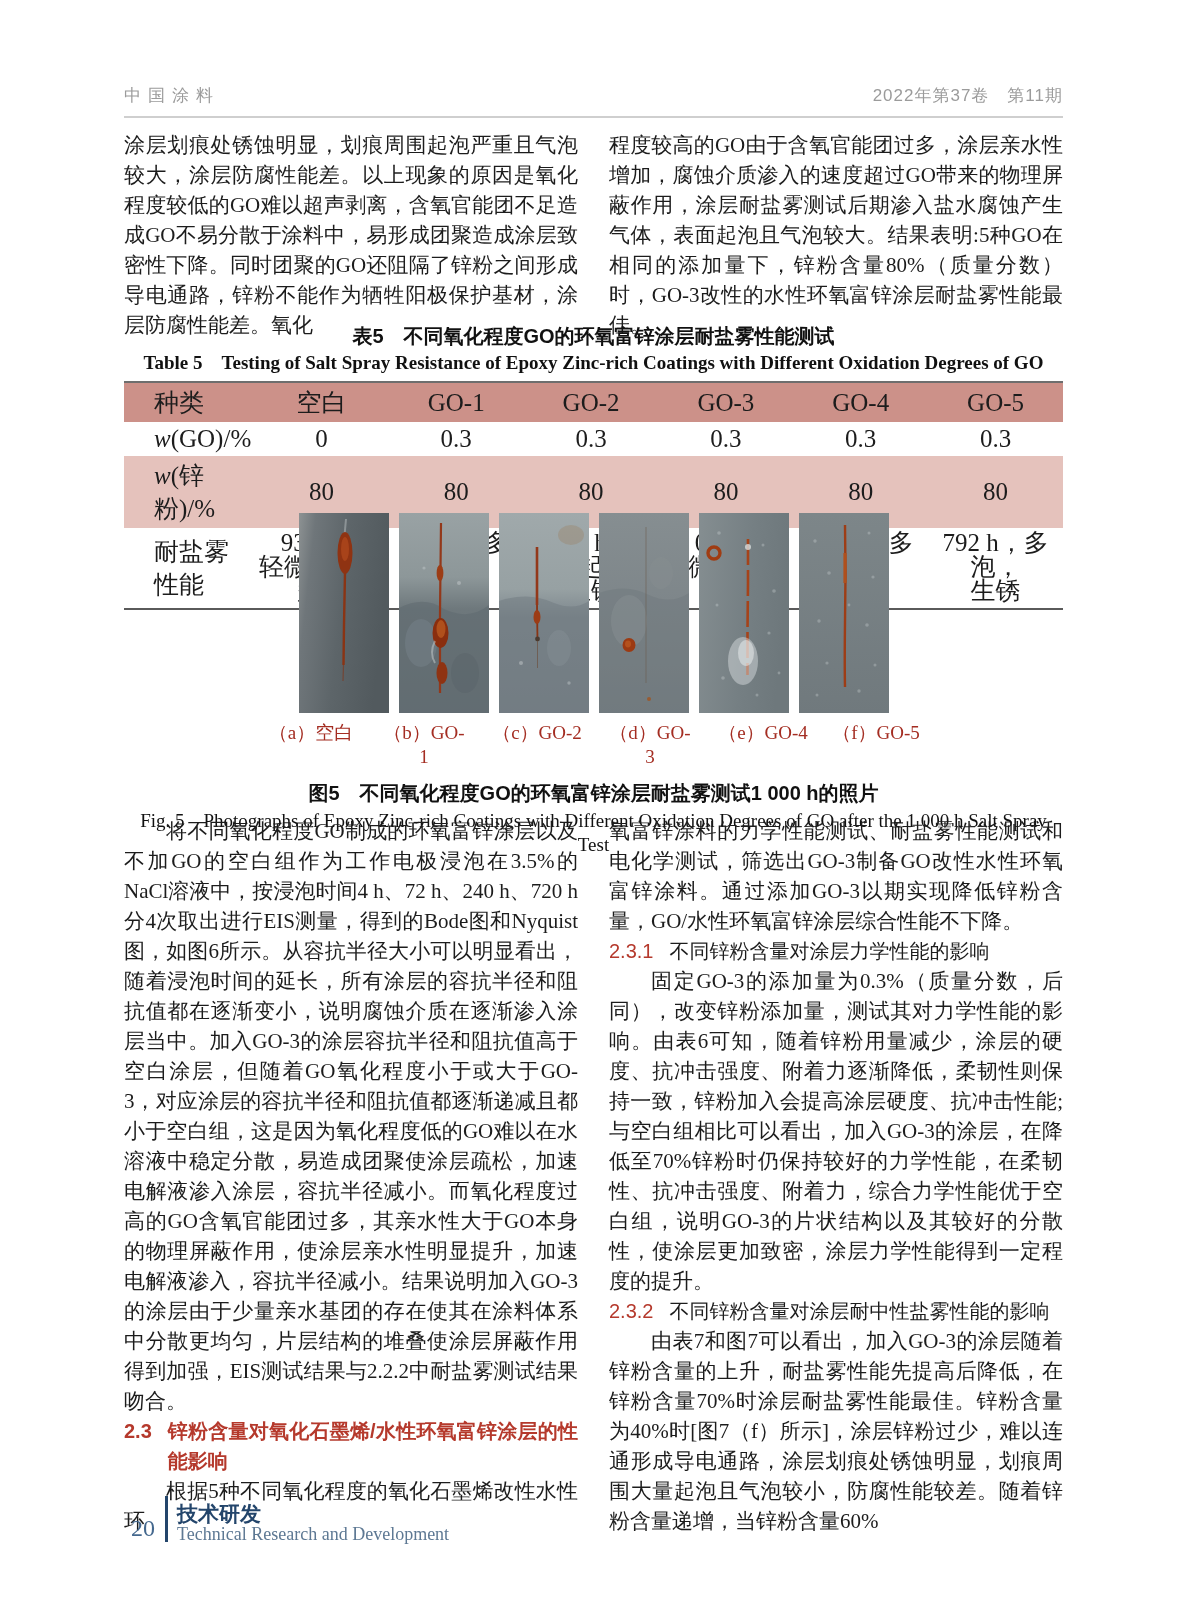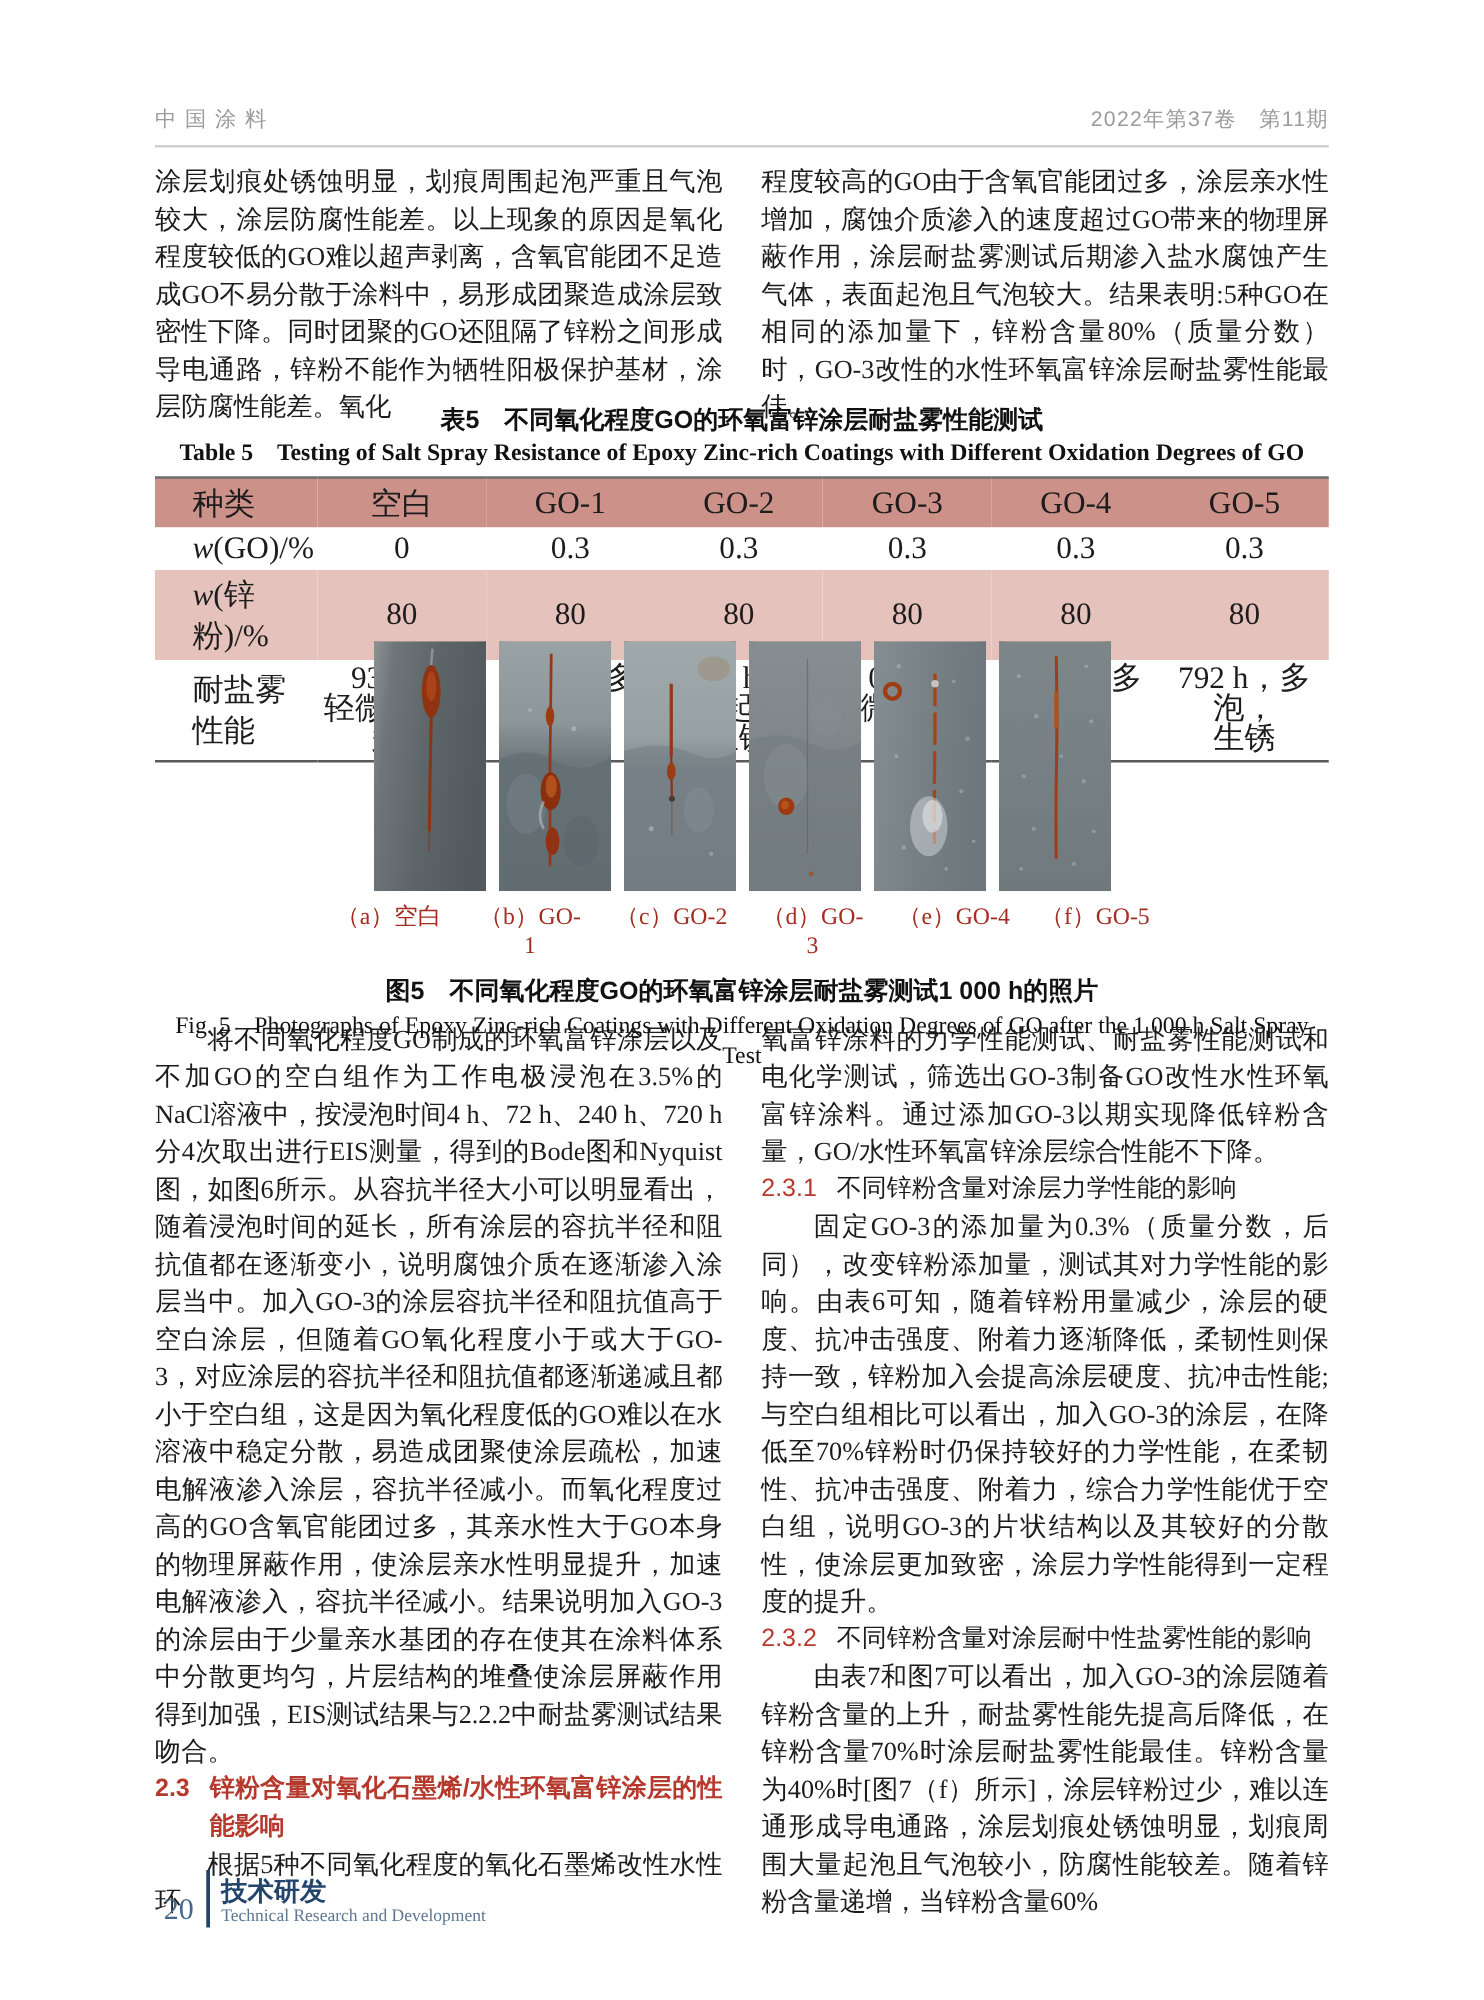--- a/index.html
+++ b/index.html
@@ -86,21 +86,21 @@
   }
 
   
   .page-footer { position:absolute; top:1496px; left:131px; display:flex; align-items:flex-end; }
   .page-num { font-size:24px; color:#44688e; margin-right:10px; padding-top:6px; }
   .footer-bar { width:3px; height:46px; background:#23456b; margin-right:9px; }
   .footer-col-zh {
     font-family:Liberation Sans, sans-serif; font-weight:bold;
     font-size:21px; color:#23456b; line-height:25px;
   }
-  .footer-col-en { font-size:14px; color:#5d7893; line-height:16px; }
+  .footer-col-en { font-size:18px; color:#5d7893; line-height:16px; }
 </style>
 </head>
 <body>
 
 <div class="page-header">
   <span class="journal-name">中国涂料</span>
   <span class="issue-info">2022年第37卷　第11期</span>
 </div>
 
 <div class="two-col" id="block1">

